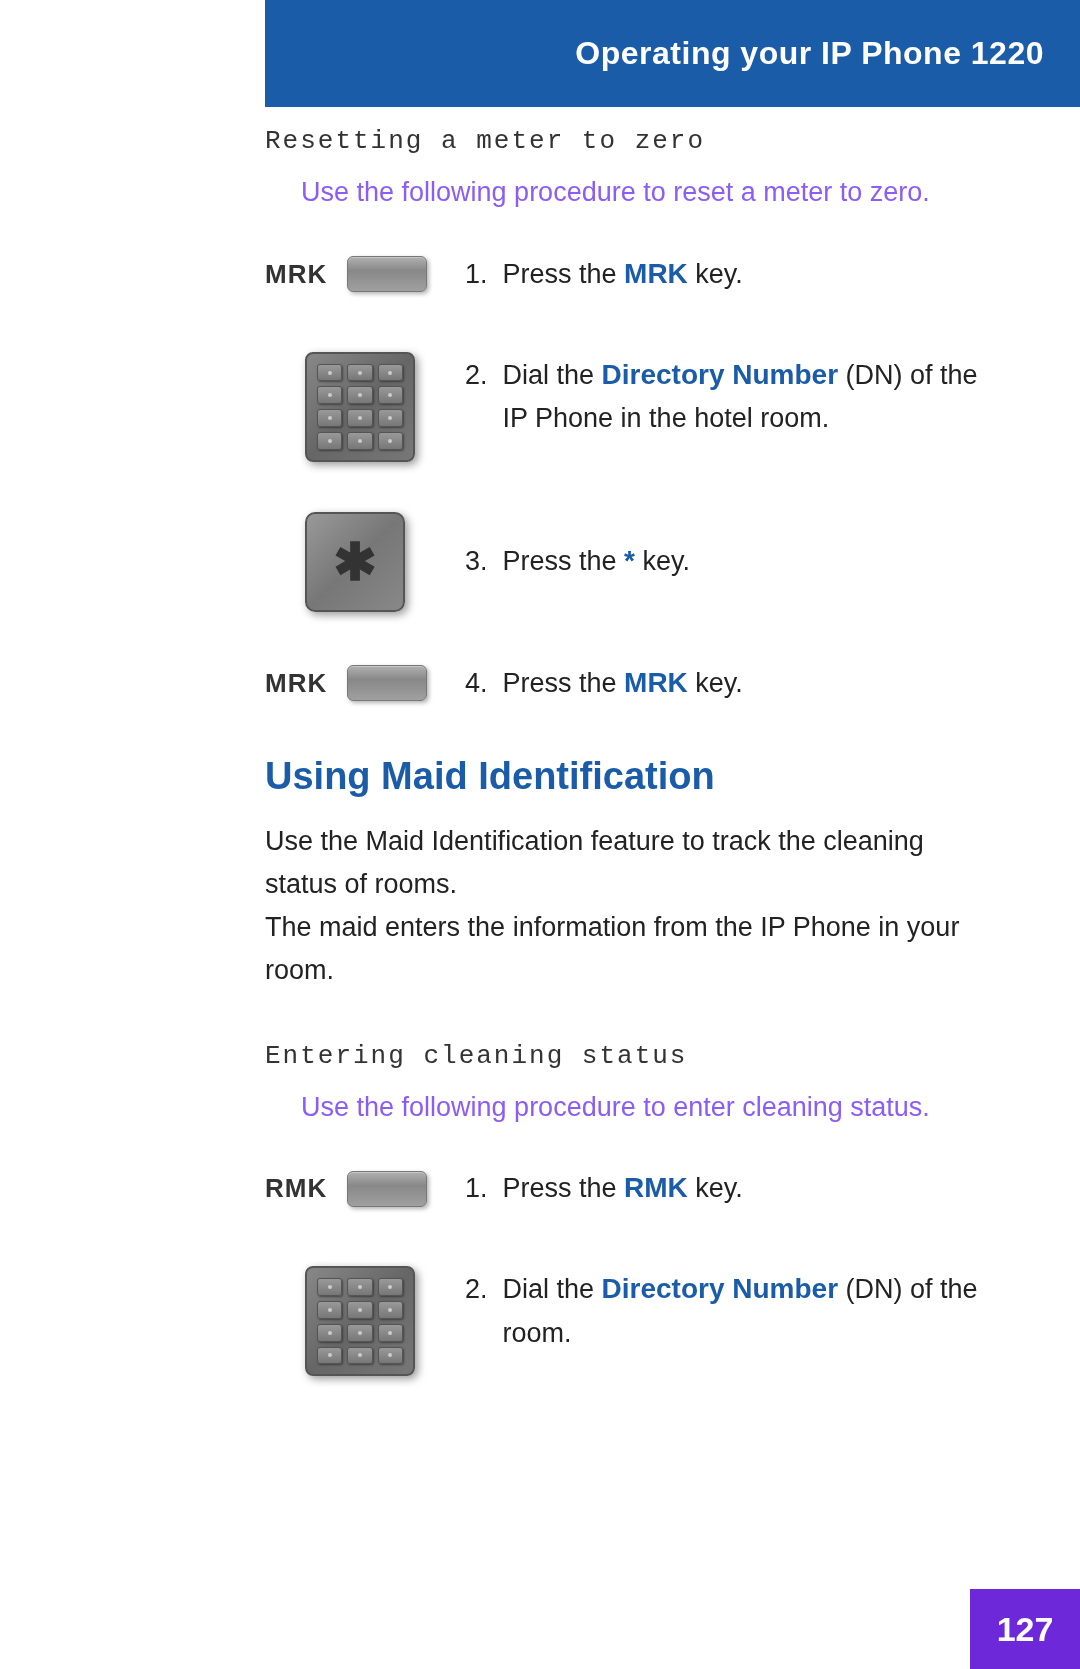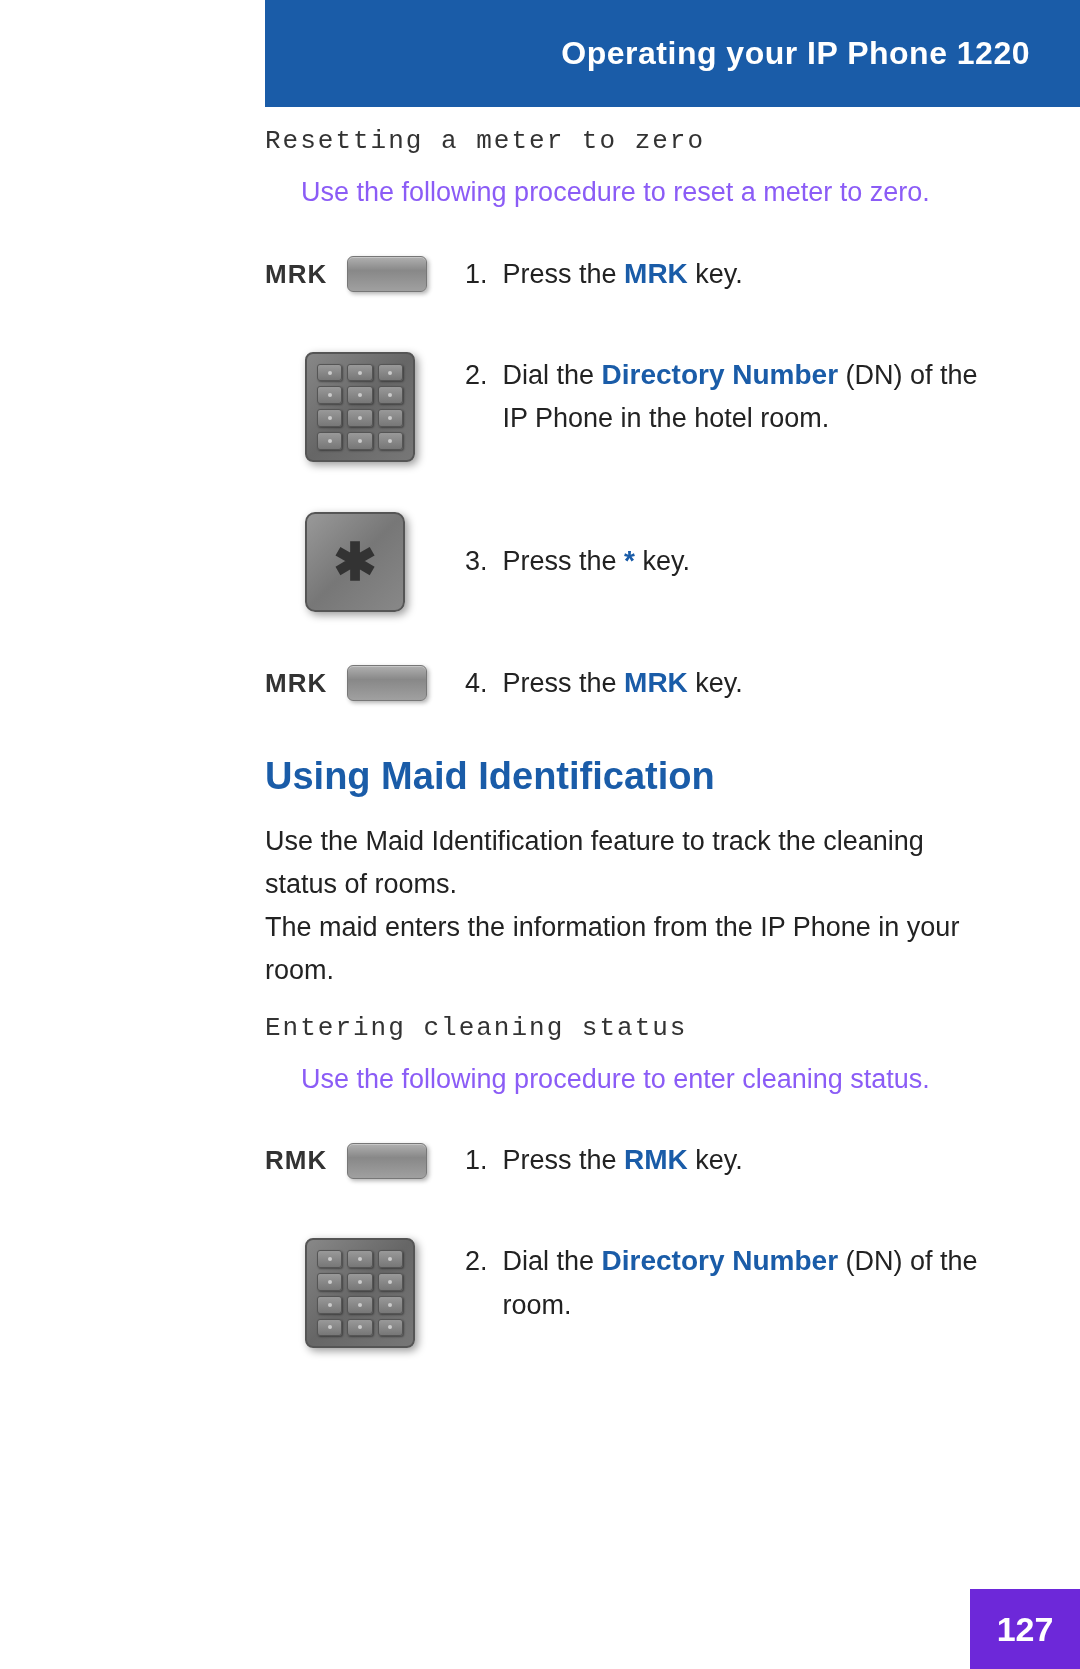--- a/index.html
+++ b/index.html
@@ -21,21 +21,21 @@
     .header-bar {
       position: absolute;
       top: 0;
       right: 0;
       width: 815px;
       height: 107px;
       background: #1a5ca8;
       display: flex;
       align-items: center;
       justify-content: flex-end;
-      padding-right: 50px;
+      padding-right: 36px;
     }
 
     .header-title {
       color: #ffffff;
       font-size: 32px;
       font-weight: bold;
       letter-spacing: 0.5px;
     }
 
     .header-title span {
@@ -153,21 +153,21 @@
       font-weight: bold;
       color: #1a5ca8;
       margin-bottom: 22px;
       margin-top: 20px;
     }
 
     .section-desc {
       font-size: 27px;
       color: #222;
       line-height: 1.6;
-      margin-bottom: 20px;
+      margin-bottom: 48px;
     }
 
     .page-number-block {
       position: absolute;
       bottom: 0;
       right: 0;
       width: 110px;
       height: 80px;
       background: #6d28d9;
       display: flex;

